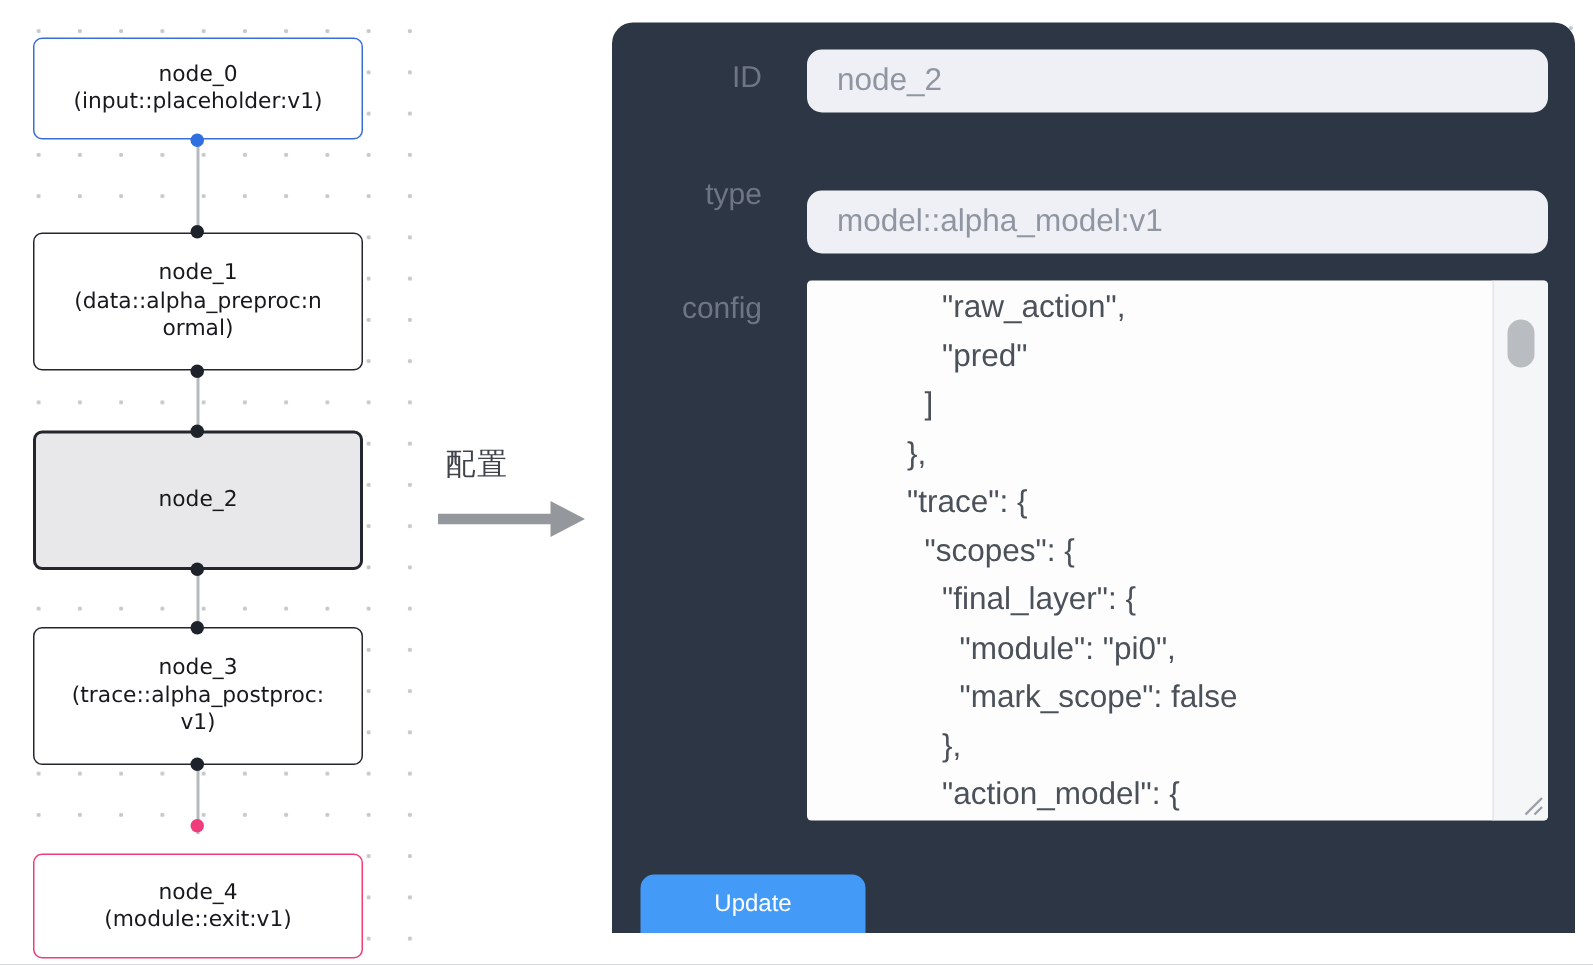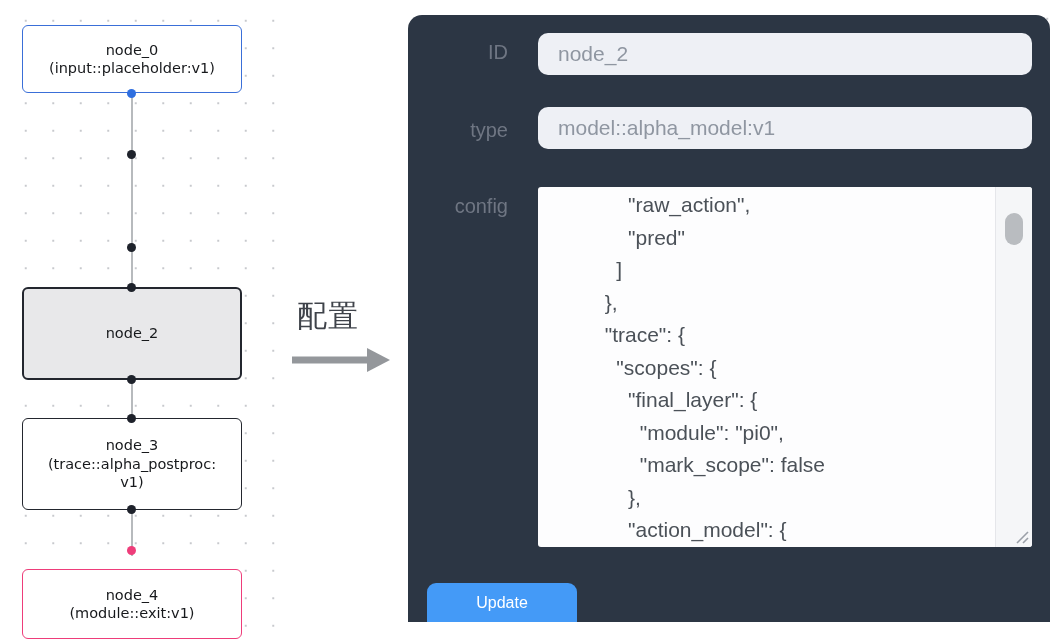--- a/index.html
+++ b/index.html
@@ -25,21 +25,21 @@
   .node-0{top:25px;height:68px;border-color:#3a6fd8;}
   .node-1{top:155px;height:92px;}
   .node-2{top:287px;height:93px;background:#e8e8ea;border-width:2px;}
   .node-3{top:418px;height:92px;}
   .node-4{top:569px;height:70px;border-color:#ee3d7a;}
   .handle{position:absolute;left:127px;width:9px;height:9px;border-radius:50%;background:#1e222b;z-index:2;}
   .handle.blue{background:#2f6fe0;}
   .handle.pink{background:#ee3d7a;}
   
   .annotation{position:absolute;left:292px;top:296px;width:110px;z-index:3;}
-  .annotation .zh{font-size:30px;color:#3f434a;font-weight:500;letter-spacing:1px;padding-left:5px;}
+  .annotation .zh{font-size:20px;color:#3f434a;font-weight:500;letter-spacing:1px;padding-left:5px;}
   .annotation svg{display:block;margin-top:8px;}
   
   .canvas-right{
     position:absolute;left:392px;top:0;width:670px;height:622px;
     background-image:radial-gradient(circle,#c7c9cd 1.3px,transparent 1.5px);
     background-size:27.5px 27.5px;background-position:9px 5px;
   }
   .panel{
     position:absolute;left:16px;top:15px;width:642px;height:607px;
     background:#2c3644;border-radius:14px 14px 0 0;
@@ -48,21 +48,21 @@
   .lbl-id{top:26px;}
   .lbl-type{top:104px;}
   .lbl-config{top:180px;}
   .p-input{
     position:absolute;left:130px;width:494px;height:42px;box-sizing:border-box;
     background:#eef0f5;border:none;border-radius:10px;outline:none;
     padding:0 0 0 20px;font-size:21px;color:#8f96a1;
     font-family:"Liberation Sans","DejaVu Sans",sans-serif;
   }
   .inp-id{top:18px;}
-  .inp-type{top:92px;}
+  .inp-type{top:112px;}
   .config-box{
     position:absolute;left:130px;top:172px;width:494px;height:360px;
     background:#fdfdfe;border-radius:3px;overflow:hidden;
   }
   .config-code{
     white-space:pre;font-size:21px;line-height:32.5px;color:#4b5158;
     padding:2px 0 0 20px;font-family:"Liberation Sans","DejaVu Sans",sans-serif;
   }
   .scroll-track{
     position:absolute;right:0;top:0;width:37px;height:100%;
@@ -81,20 +81,25 @@
 <body>
 
 <div id="stage">
 
   <div class="canvas-left">
     <div class="edge-line"></div>
 
     <div class="node node-0">
       <div>node_0</div>
       <div class="sub">(input::placeholder:v1)</div>
+    </div>
+    <div class="node node-1">
+      <div>node_1</div>
+      <div class="sub">(data::alpha_preproc:n
+ormal)</div>
     </div>
     <div class="node node-2">
       <div>node_2</div>
     </div>
     <div class="node node-3">
       <div>node_3</div>
       <div class="sub">(trace::alpha_postproc:
 v1)</div>
     </div>
     <div class="node node-4">

